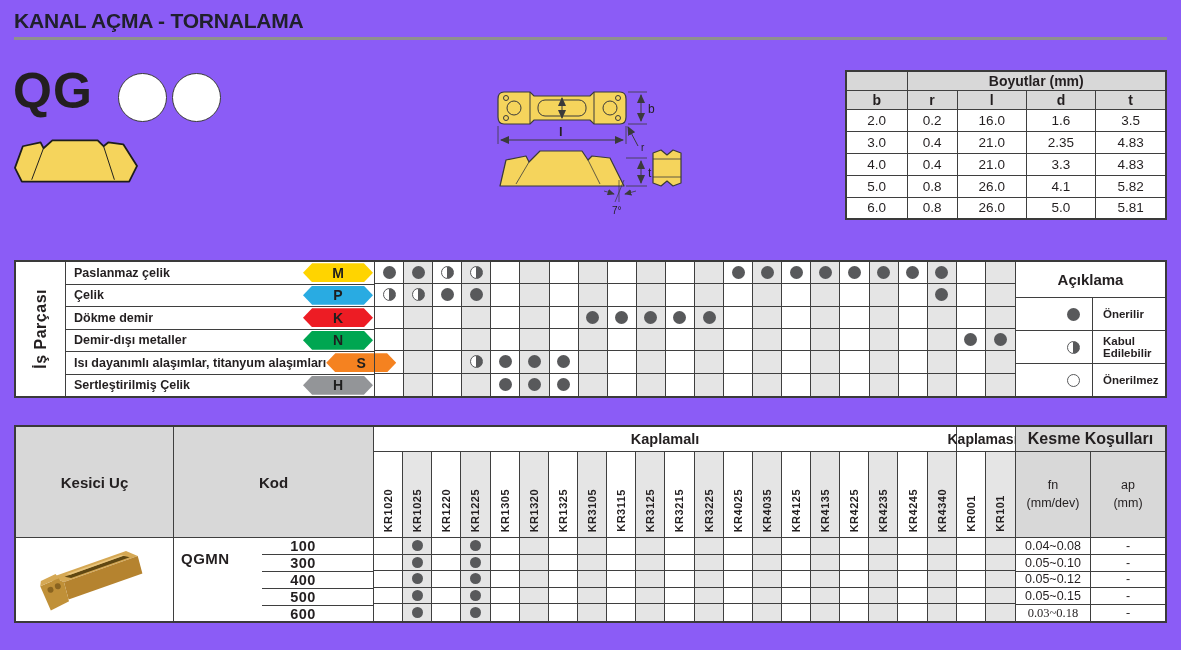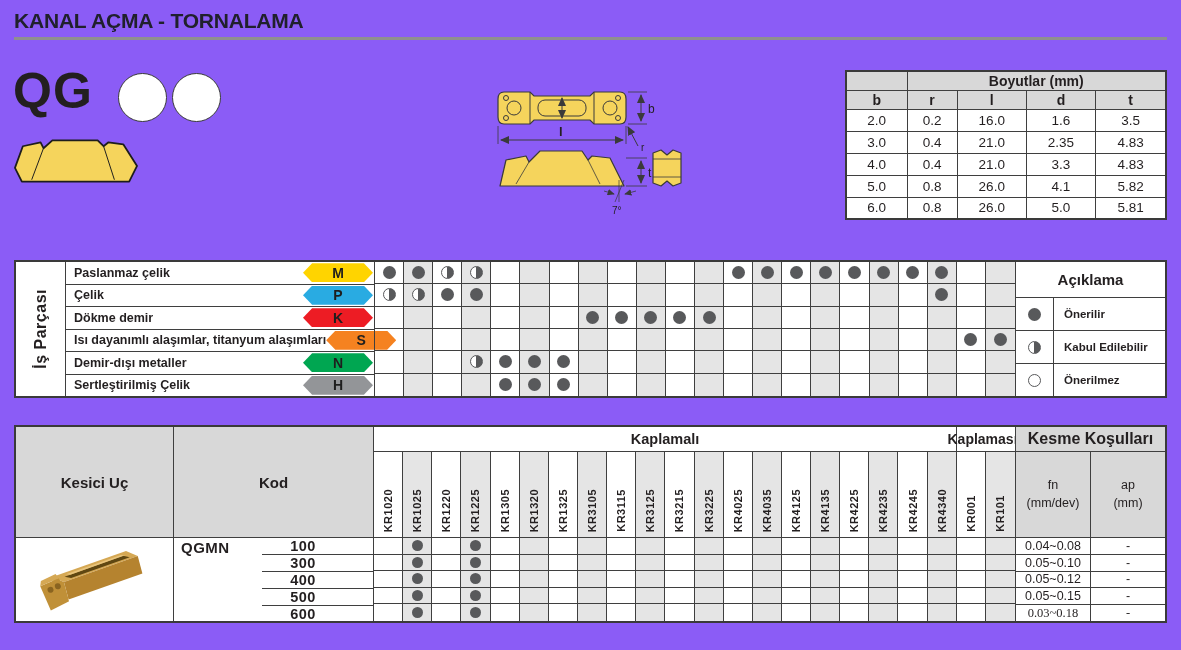--- a/index.html
+++ b/index.html
@@ -35,21 +35,21 @@
   .mat-arrow-wrap { width:72px; display:flex; justify-content:center; }
   .mat-arrow { width:70px; height:19px; clip-path:polygon(13% 0,87% 0,100% 50%,87% 100%,13% 100%,0 50%);
                display:flex; align-items:center; justify-content:center; font-weight:bold; font-size:14px; color:#1E1E1E; }
   .rating-grid { position:absolute; left:358px; top:0; width:641px; height:100%;
                  display:grid; grid-template-columns:repeat(22,1fr); grid-template-rows:repeat(6,1fr); border-left:1px solid #3F3F3F; }
   .gcell { border-right:1px solid #3F3F3F; border-bottom:1px solid #3F3F3F; display:flex; align-items:center; justify-content:center; }
   .gcell.last-col { border-right:none; } .gcell.last-row { border-bottom:none; }
   .shade { background:#E5E5E5; }
   .mt-legend { position:absolute; left:999px; top:0; right:0; height:100%; border-left:1px solid #3F3F3F; display:flex; flex-direction:column; }
   .leg-title { height:36px; border-bottom:1px solid #3F3F3F; display:flex; align-items:center; justify-content:center; font-weight:bold; font-size:15px; }
-  .leg-row { flex:1; display:flex; border-bottom:1px solid #3F3F3F; }
+  .leg-row { flex:1; display:flex; border-bottom:1px solid #3F3F3F;padding-left:39px; }
   .leg-row:last-child { border-bottom:none; }
   .leg-icon { width:38px; border-right:1px solid #3F3F3F; display:flex; align-items:center; justify-content:center; }
   .leg-label { flex:1; display:flex; align-items:center; padding-left:10px; font-weight:bold; font-size:11.5px; }
 
   
   .dot { display:inline-block; border-radius:50%; }
   .dot-full { width:13px; height:13px; background:#58595B; }
   .dot-full.sm { width:11px; height:11px; }
   .dot-half { width:13px; height:13px; border:1.5px solid #58595B; background:linear-gradient(to right,#fff 48%,#58595B 48%); }
   .dot-none { width:13px; height:13px; border:1.5px solid #58595B; background:#fff; }
@@ -68,21 +68,21 @@
                   display:flex; align-items:center; justify-content:center; font-weight:bold; font-size:16px; }
   .grade-codes-row { position:absolute; left:358px; top:25px; width:641px; height:86px; display:grid; grid-template-columns:repeat(22,1fr); }
   .code-cell { border-right:1px solid #3F3F3F; border-bottom:1px solid #3F3F3F; display:flex; align-items:flex-end; justify-content:center; padding-bottom:5px; }
   .code-cell:nth-child(22) { border-right:none; }
   .code-v { writing-mode:vertical-rl; transform:rotate(180deg); font-weight:bold; font-size:11px; letter-spacing:0.5px; }
   .pt-fn-h, .pt-ap-h { position:absolute; top:25px; width:75px; height:86px; background:#D8D8D8; border-left:1px solid #3F3F3F; border-bottom:1px solid #3F3F3F;
                        display:flex; flex-direction:column; align-items:center; justify-content:center; font-size:12.5px; line-height:1.4; }
   .pt-fn-h { left:999px; } .pt-ap-h { left:1074px; }
   .pt-photo { position:absolute; left:0; top:111px; width:158px; height:83px; border-right:1px solid #3F3F3F; display:flex; align-items:center; justify-content:center; }
   .pt-kodbody { position:absolute; left:158px; top:111px; width:200px; height:83px; border-right:1px solid #3F3F3F; }
-  .series { position:absolute; left:7px; top:1px; height:17px; display:flex; align-items:center; font-weight:bold; font-size:15px; letter-spacing:0.5px; }
+  .series { position:absolute; left:7px; top:12px; height:17px; display:flex; align-items:center; font-weight:bold; font-size:15px; letter-spacing:0.5px; }
   .num-list { position:absolute; left:88px; top:0; width:112px; height:100%; display:flex; flex-direction:column; }
   .num-cell { flex:1; display:flex; align-items:center; justify-content:center; padding-right:30px; font-weight:bold; font-size:14.5px; letter-spacing:0.5px; }
   .num-cell.sep { border-top:1px solid #3F3F3F; }
   .product-grade-grid { position:absolute; left:358px; top:111px; width:641px; height:83px;
                         display:grid; grid-template-columns:repeat(22,1fr); grid-template-rows:repeat(5,1fr); }
   .pcell { border-right:1px solid #3F3F3F; border-bottom:1px solid #3F3F3F; display:flex; align-items:center; justify-content:center; }
   .pcell.last-col { border-right:none; } .pcell.last-row { border-bottom:none; }
   .pt-fn-col, .pt-ap-col { position:absolute; top:111px; width:75px; height:83px; border-left:1px solid #3F3F3F; display:flex; flex-direction:column; }
   .pt-fn-col { left:999px; } .pt-ap-col { left:1074px; }
   .val-cell { flex:1; border-bottom:1px solid #3F3F3F; display:flex; align-items:center; justify-content:center; font-size:12.5px; }
@@ -247,29 +247,29 @@
             <div class="mat-arrow" style="background: rgb(41, 171, 226);">P</div>
           </div>
         </div>
         <div class="mat-row">
           <div class="mat-name">Dökme demir</div>
           <div class="mat-arrow-wrap">
             <div class="mat-arrow" style="background: rgb(237, 28, 36);">K</div>
           </div>
         </div>
         <div class="mat-row">
+          <div class="mat-name">Demir-dışı metaller</div>
+          <div class="mat-arrow-wrap">
+            <div class="mat-arrow" style="background: rgb(0, 166, 81);">N</div>
+          </div>
+        </div>
+        <div class="mat-row">
           <div class="mat-name">Isı dayanımlı alaşımlar, titanyum alaşımları</div>
           <div class="mat-arrow-wrap">
             <div class="mat-arrow" style="background: rgb(245, 130, 32);">S</div>
-          </div>
-        </div>
-        <div class="mat-row">
-          <div class="mat-name">Demir-dışı metaller</div>
-          <div class="mat-arrow-wrap">
-            <div class="mat-arrow" style="background: rgb(0, 166, 81);">N</div>
           </div>
         </div>
         <div class="mat-row">
           <div class="mat-name">Sertleştirilmiş Çelik</div>
           <div class="mat-arrow-wrap">
             <div class="mat-arrow" style="background: rgb(147, 149, 152);">H</div>
           </div>
         </div>
       </div>
     <div class="rating-grid">

